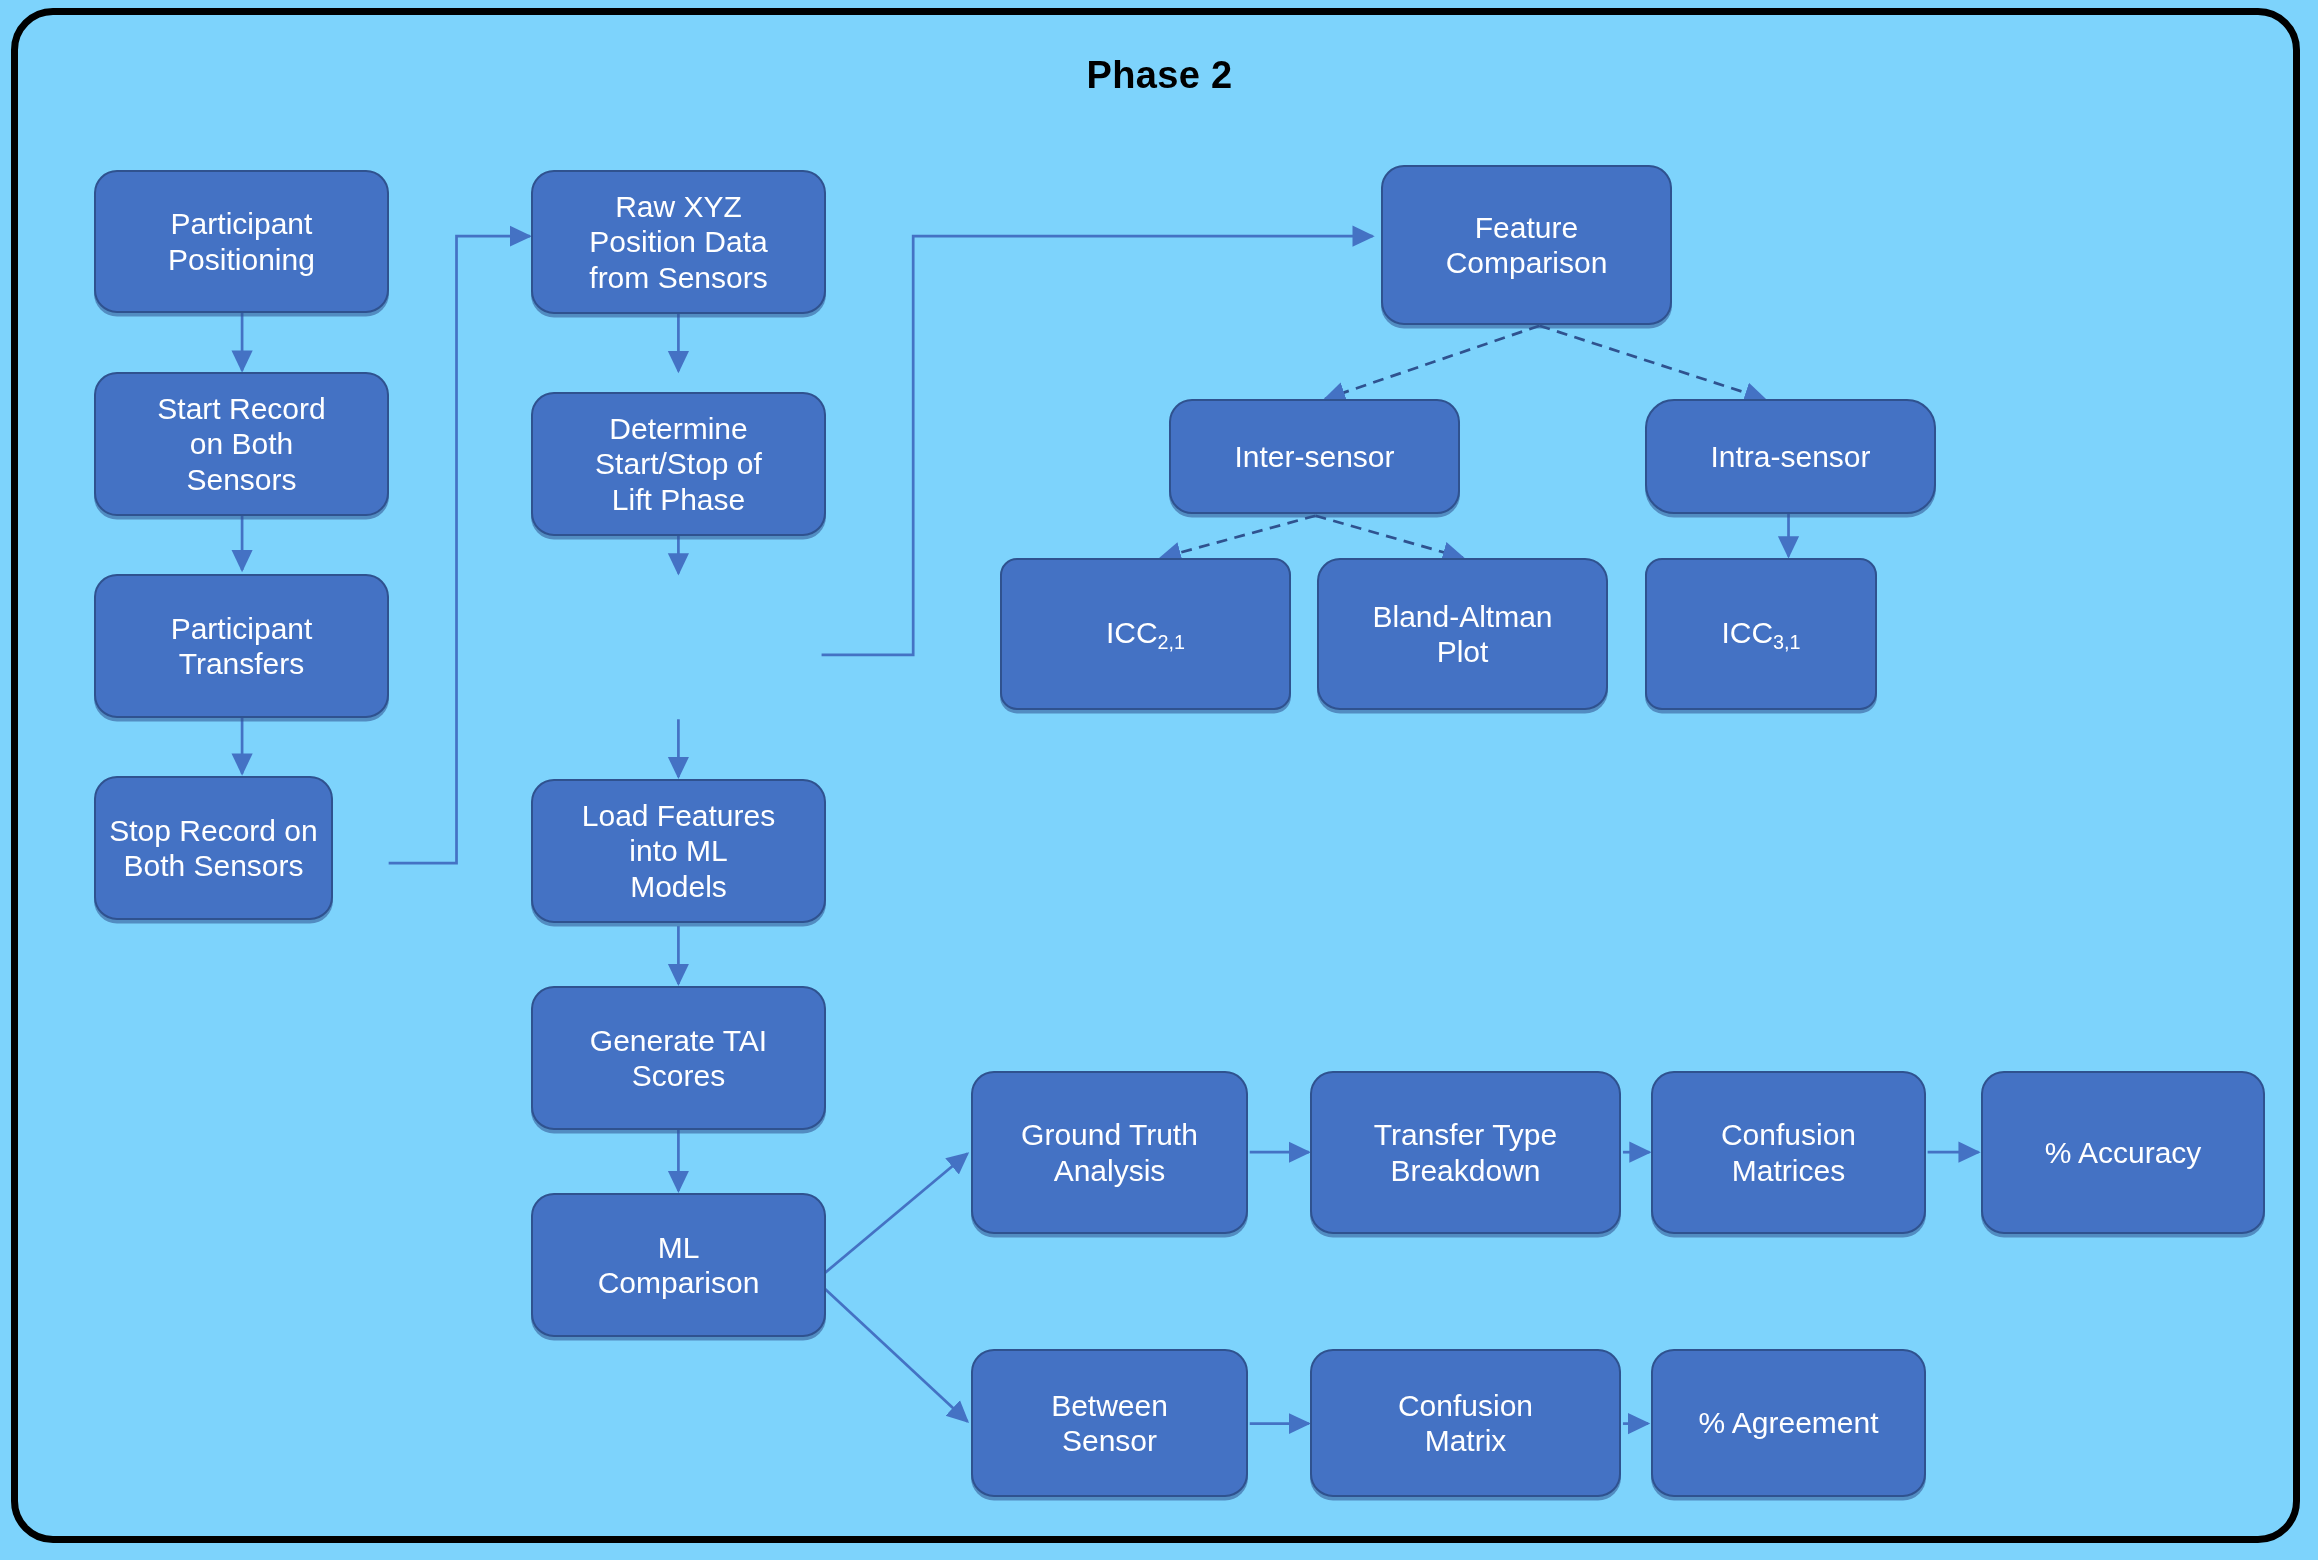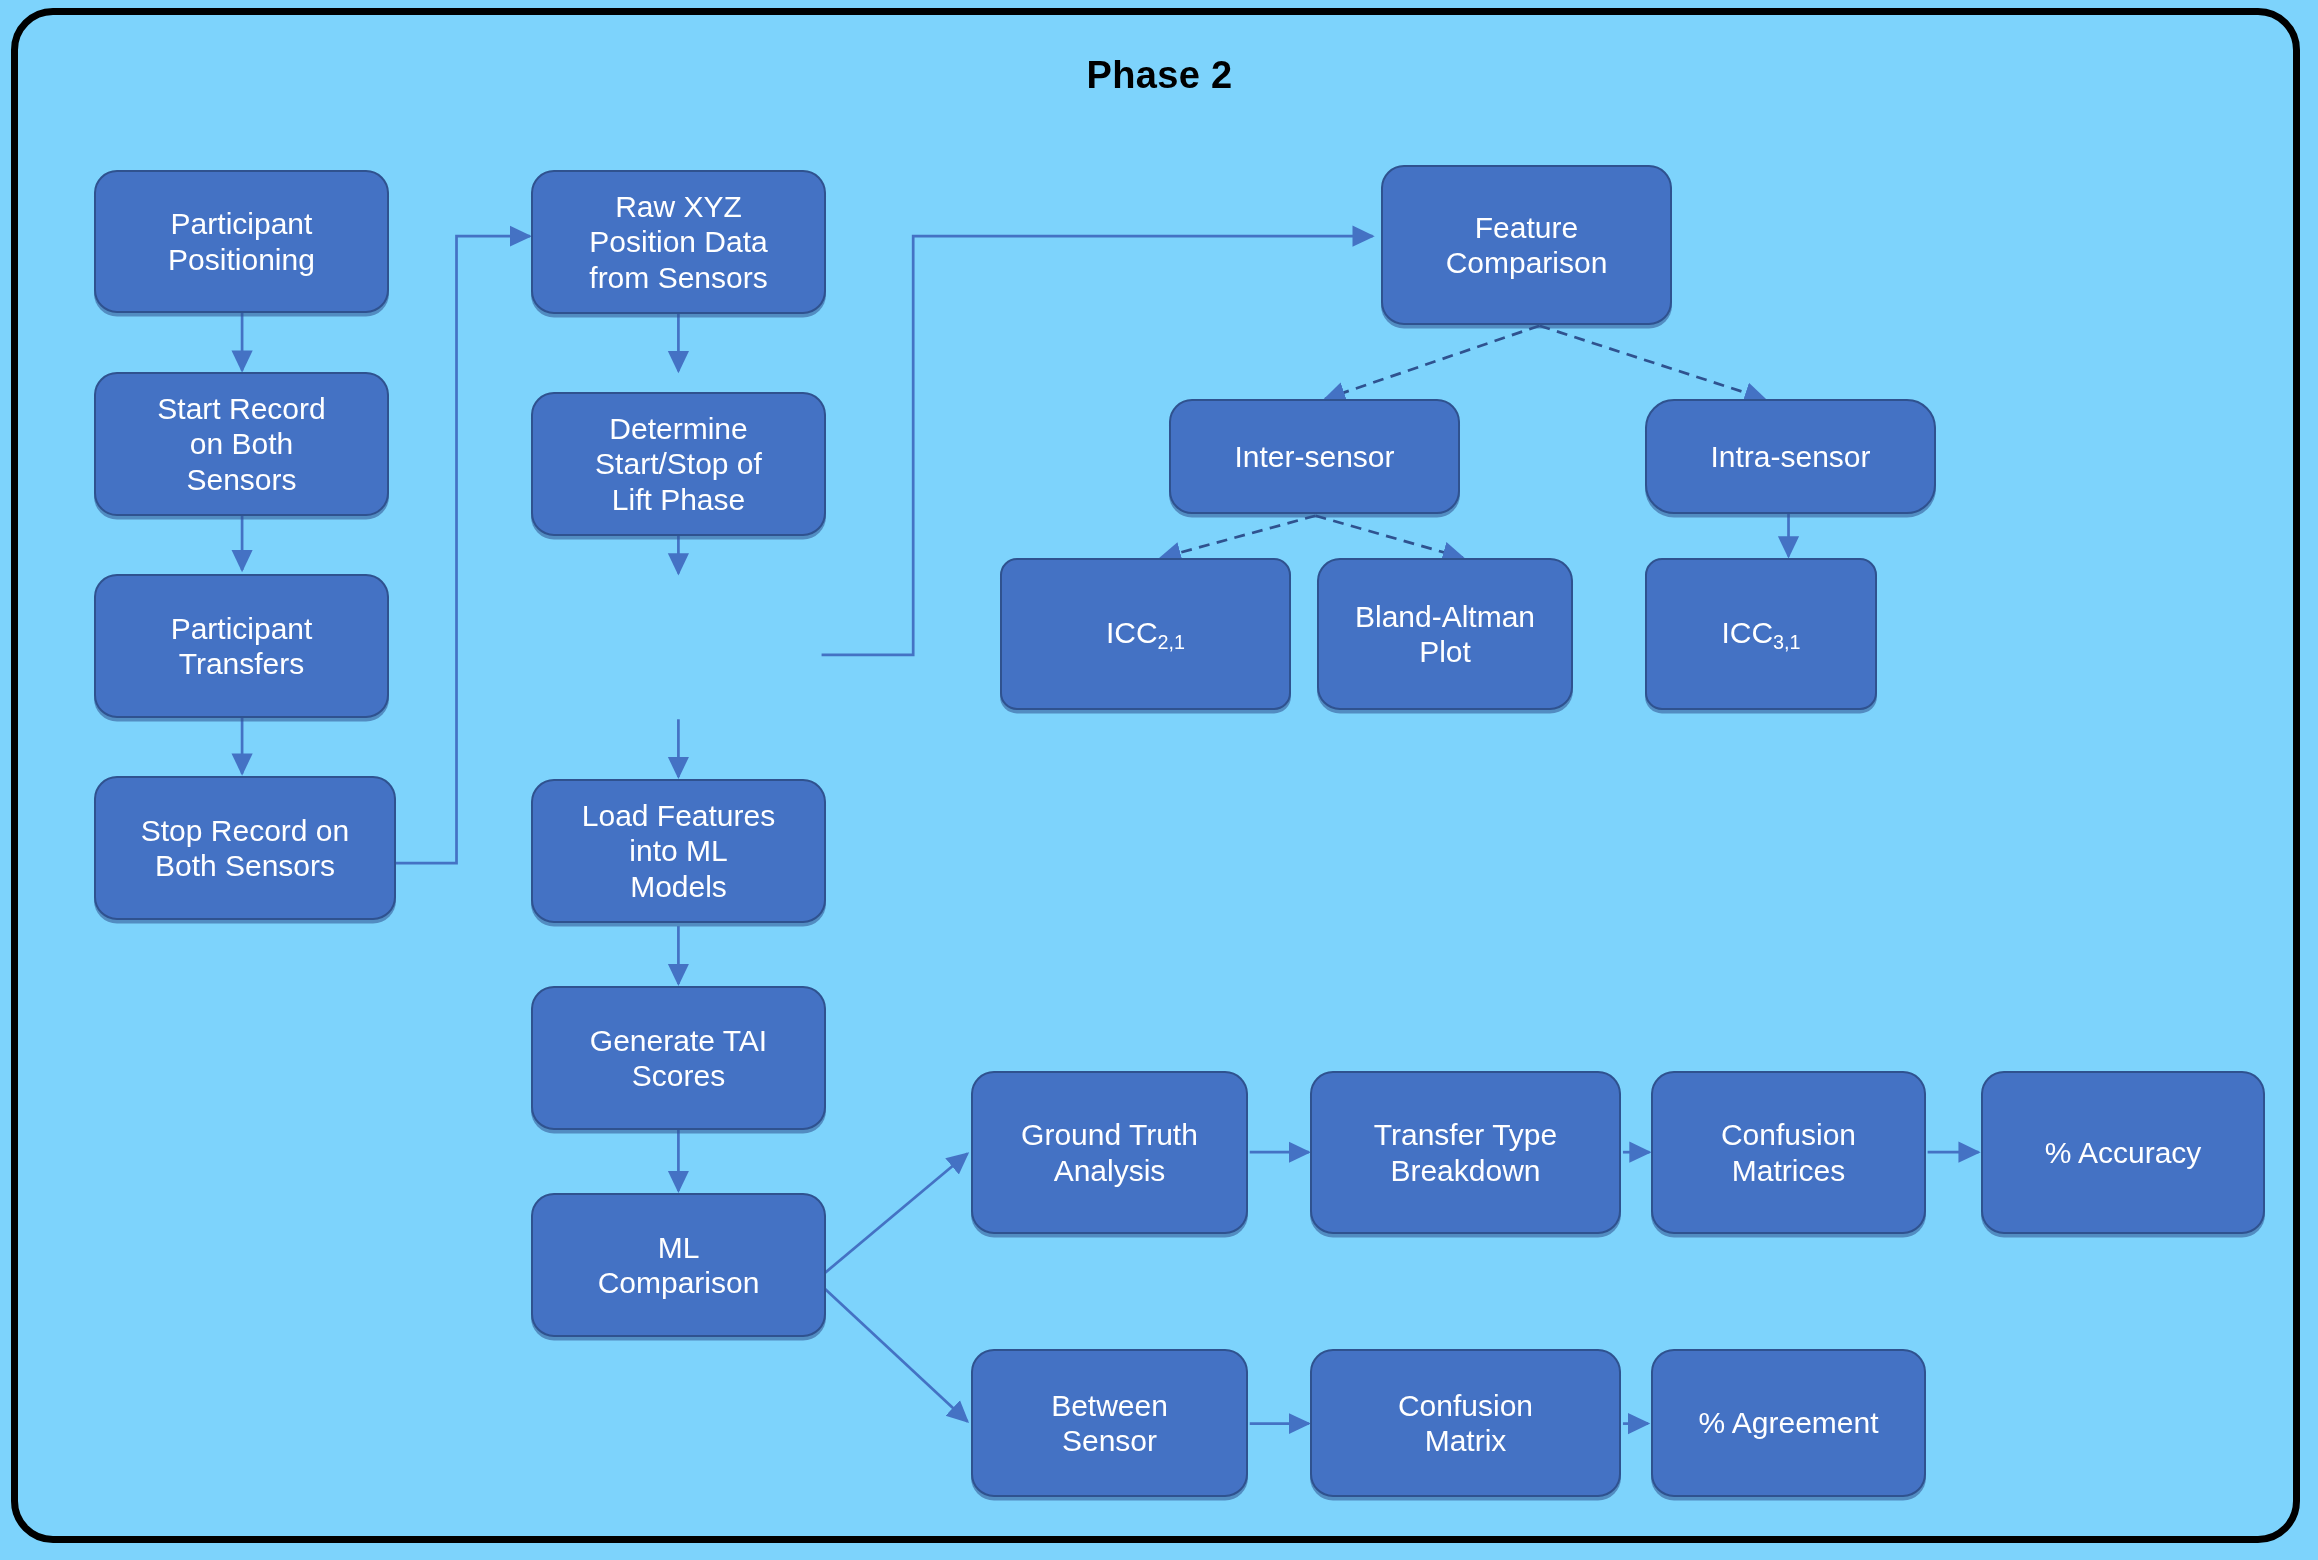--- a/index.html
+++ b/index.html
@@ -122,21 +122,21 @@
     <span class="lbl">Start Record
 on Both
 Sensors</span>
   </div>
 
   <div class="node" style="left:94px; top:574px; width:295px; height:144px;">
     <span class="lbl">Participant
 Transfers</span>
   </div>
 
-  <div class="node" style="left:94px; top:776px; width:302px; height:144px;">
+  <div class="node" style="left:94px; top:776px; width:239px; height:144px;">
     <span class="lbl">Stop Record on
 Both Sensors</span>
   </div>
 
   <div class="node" style="left:531px; top:170px; width:295px; height:144px;">
     <span class="lbl">Raw XYZ
 Position Data
 from Sensors</span>
   </div>
 
@@ -173,21 +173,21 @@
   </div>
 
   <div class="node" style="left:1645px; top:399px; width:291px; height:115px;border-radius:29px;">
     <span class="lbl">Intra-sensor</span>
   </div>
 
   <div class="node" style="left:1000px; top:558px; width:291px; height:152px;border-radius:17px;">
     <span class="lbl"><span>ICC</span><sub>2,1</sub></span>
   </div>
 
-  <div class="node" style="left:1317px; top:558px; width:256px; height:152px;">
+  <div class="node" style="left:1317px; top:558px; width:291px; height:152px;">
     <span class="lbl">Bland-Altman
 Plot</span>
   </div>
 
   <div class="node" style="left:1645px; top:558px; width:232px; height:152px;border-radius:17px;">
     <span class="lbl"><span>ICC</span><sub>3,1</sub></span>
   </div>
 
   <div class="node" style="left:971px; top:1071px; width:277px; height:163px;">
     <span class="lbl">Ground Truth

